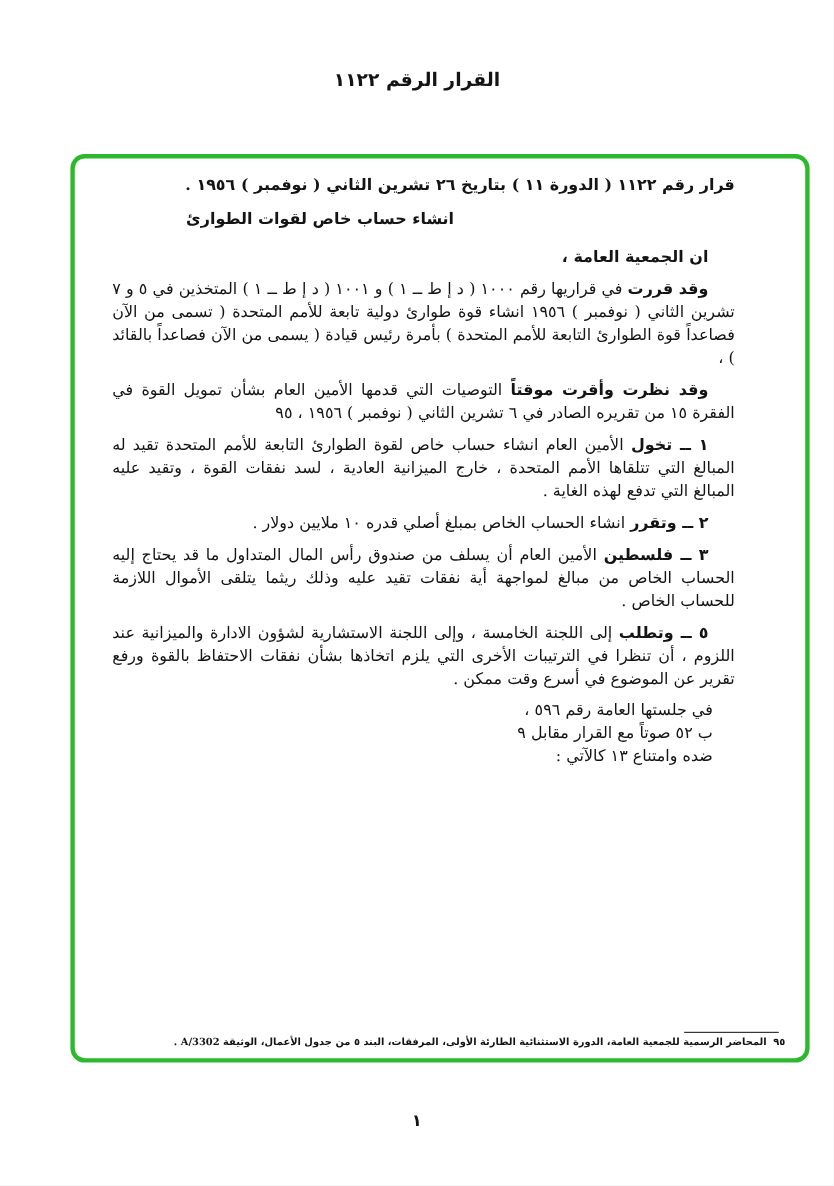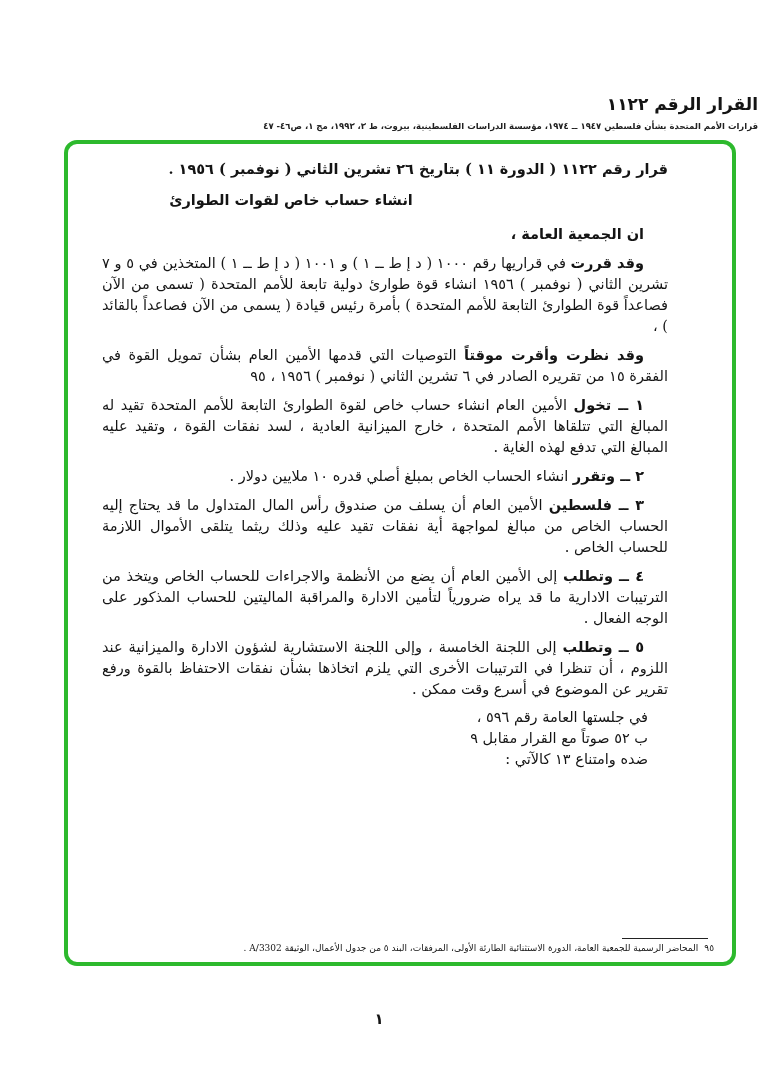--- a/index.html
+++ b/index.html
@@ -2,53 +2,52 @@
 <html lang="ar"><head>
 <meta charset="utf-8">
 <style>
   * { margin:0; padding:0; box-sizing:border-box; }
   html,body { background:#e8e8e8; }
   body { font-family:"DejaVu Serif","DejaVu Sans",serif; color:#141414; }
   .page {
     position:relative; width:758px; height:1078px; background:#ffffff;
     margin:0 auto; overflow:hidden;
   }
-  .header { padding-top:94px; }
+  .header { text-align:center; padding-top:63px; }
   .doc-title { font-size:17px; font-weight:bold; letter-spacing:.5px; direction:rtl; }
   .doc-source { font-size:8.5px; font-weight:bold; margin-top:7px; direction:rtl; color:#222; }
 
   .frame {
     position:absolute; left:64px; top:140px; width:672px; height:826px;
     border:4px solid #2db92d; border-radius:13px;
     padding:14px 64px 0 34px;
   }
   .content { direction:rtl; text-align:justify; font-size:14.5px; line-height:21px; }
   .content p { margin:0 0 7px 0; }
   .bold { font-weight:bold; }
   .intro { font-weight:bold; margin-bottom:10px !important; }
   .subtitle { font-weight:bold; text-align:center; padding-right:188px; white-space:nowrap; margin-bottom:13px !important; }
   .salutation { font-weight:bold; text-indent:24px; margin-bottom:8px !important; }
   .para { text-indent:24px; }
   .closing-line { text-indent:20px; margin:0 !important; }
 
   .footnote-area { position:absolute; right:18px; left:18px; bottom:9px; direction:rtl; }
   .fn-rule { width:86px; height:1px; background:#222; margin:0 6px 4px auto; }
-  .footnote { font-size:9px; font-weight:normal; white-space:nowrap; }
+  .footnote { font-size:9px; font-weight:bold; white-space:nowrap; }
   .fn-marker { margin-left:6px; }
 
   .page-number { position:absolute; top:1010px; left:0; width:100%; text-align:center; font-size:15px; font-weight:bold; }
 </style>
 </head>
 <body>
 
 <div class="page">
 
   <div class="header">
     <div class="doc-title">القرار الرقم ١١٢٢</div>
-    <div class="doc-source">قرارات الأمم المتحدة بشأن فلسطين ١٩٤٧ ــ ١٩٧٤، مؤسسة الدراسات الفلسطينية، بيروت، ط ٣، ١٩٩٣، مج ١، ص٤٦- ٤٧</div>
   </div>
 
   <div class="frame" style="border-color: rgb(45, 185, 45);">
     <div class="content">
 
       <p class="intro">قرار رقم ١١٢٢ ( الدورة ١١ ) بتاريخ ٢٦ تشرين الثاني ( نوفمبر ) ١٩٥٦ .</p>
 
       <p class="subtitle">انشاء حساب خاص لقوات الطوارئ</p>
 
       <p class="salutation">ان الجمعية العامة ،</p>
@@ -56,21 +55,20 @@
       <p class="para"><span class="bold">وقد قررت</span><span> في قراريها رقم ١٠٠٠ ( د إ ط ــ ١ ) و ١٠٠١ ( د إ ط ــ ١ ) المتخذين في ٥ و ٧ تشرين الثاني ( نوفمبر ) ١٩٥٦ انشاء قوة طوارئ دولية تابعة للأمم المتحدة ( تسمى من الآن فصاعداً قوة الطوارئ التابعة للأمم المتحدة ) بأمرة رئيس قيادة ( يسمى من الآن فصاعداً بالقائد ) ،</span></p>
 
       <p class="para"><span class="bold">وقد نظرت وأقرت موقتاً</span><span> التوصيات التي قدمها الأمين العام بشأن تمويل القوة في الفقرة ١٥ من تقريره الصادر في ٦ تشرين الثاني ( نوفمبر ) ١٩٥٦ ، ٩٥</span></p>
 
       <p class="para"><span class="bold">١ ــ </span><span class="bold">تخول</span><span> الأمين العام انشاء حساب خاص لقوة الطوارئ التابعة للأمم المتحدة تقيد له المبالغ التي تتلقاها الأمم المتحدة ، خارج الميزانية العادية ، لسد نفقات القوة ، وتقيد عليه المبالغ التي تدفع لهذه الغاية .</span></p>
 
       <p class="para"><span class="bold">٢ ــ </span><span class="bold">وتقرر</span><span> انشاء الحساب الخاص بمبلغ أصلي قدره ١٠ ملايين دولار .</span></p>
 
       <p class="para"><span class="bold">٣ ــ </span><span class="bold">فلسطين</span><span> الأمين العام أن يسلف من صندوق رأس المال المتداول ما قد يحتاج إليه الحساب الخاص من مبالغ لمواجهة أية نفقات تقيد عليه وذلك ريثما يتلقى الأموال اللازمة للحساب الخاص .</span></p>
 
-      <p class="para"><span class="bold">٤ ــ </span><span class="bold">وتطلب</span><span> إلى الأمين العام أن يضع من الأنظمة والاجراءات للحساب الخاص ويتخذ من الترتيبات الادارية ما قد يراه ضرورياً لتأمين الادارة والمراقبة الماليتين للحساب المذكور على الوجه الفعال .</span></p>
 
       <p class="para"><span class="bold">٥ ــ </span><span class="bold">وتطلب</span><span> إلى اللجنة الخامسة ، وإلى اللجنة الاستشارية لشؤون الادارة والميزانية عند اللزوم ، أن تنظرا في الترتيبات الأخرى التي يلزم اتخاذها بشأن نفقات الاحتفاظ بالقوة ورفع تقرير عن الموضوع في أسرع وقت ممكن .</span></p>
 
       <p class="closing-line">في جلستها العامة رقم ٥٩٦ ،</p>
       <p class="closing-line">ب ٥٢ صوتاً مع القرار مقابل ٩</p>
       <p class="closing-line">ضده وامتناع ١٣ كالآتي :</p>
 
     </div>
 
     <div class="footnote-area">

